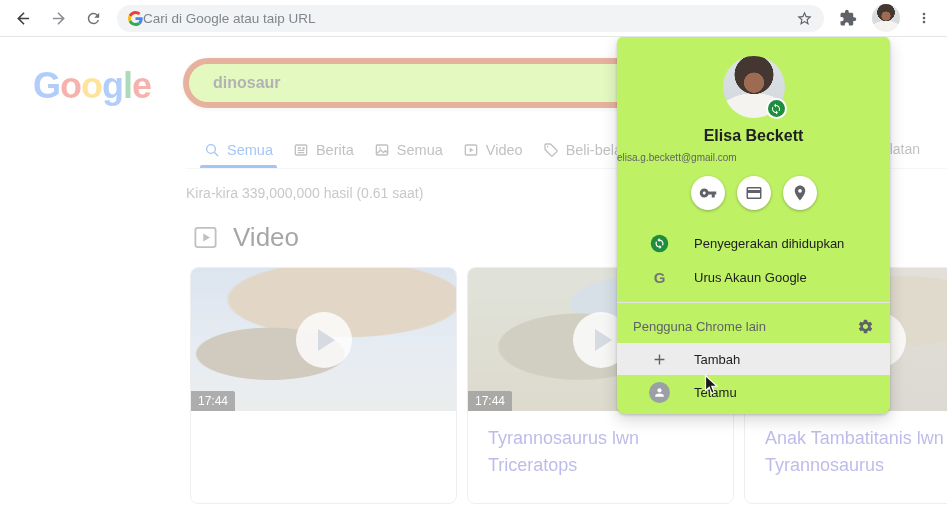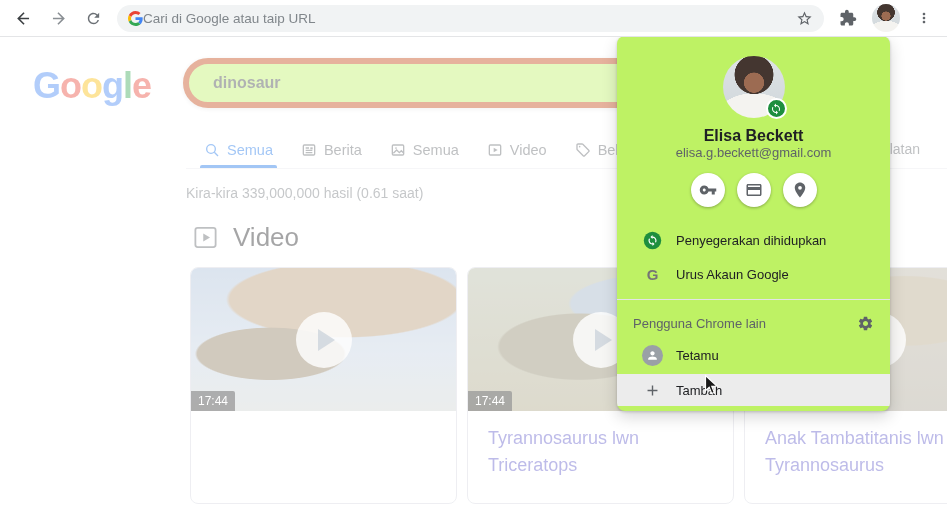--- a/index.html
+++ b/index.html
@@ -31,21 +31,21 @@
     letter-spacing: -1px; }
   .glogo .c-b { color: #4285F4; } .glogo .c-r { color: #EA4335; }
   .glogo .c-y { color: #FBBC05; } .glogo .c-g { color: #34A853; }
   .searchpill { position: absolute; left: 183px; top: 21px; width: 655px; height: 50px;
     background: #bef264; border: 6px solid #c2410c; border-radius: 25px;
     box-shadow: 0 1px 5px rgba(32,33,36,.15); display: flex; align-items: center;
     padding: 0 24px; font-weight: bold; }
   .searchpill .q { font-size: 16px; color: #3c4043; }
   .tabsrow { position: absolute; left: 186px; top: 96px; width: 761px; height: 36px;
     border-bottom: 1px solid #e9e9ee; }
-  .tabs { position: absolute; left: 18px; top: 0; display: flex; gap: 28px; }
+  .tabs { position: absolute; left: 18px; top: 0; display: flex; gap: 20px; }
   .tab { display: flex; align-items: center; gap: 7px; font-size: 14.5px; color: #5f6368;
     height: 33px; position: relative; white-space: nowrap; }
   .tab.active { color: #1a73e8; }
   .tab.active::after { content: ""; position: absolute; left: -4px; right: -4px; bottom: -2px;
     height: 3px; background: #1a73e8; border-radius: 2px 2px 0 0; }
   .tools { position: absolute; right: 27px; top: 8px; font-size: 14px; color: #5f6368; }
   .stats { position: absolute; left: 186px; top: 148px; font-size: 14px; color: #70757a; }
   .vheader { position: absolute; left: 192px; top: 185px; display: flex; align-items: center;
     gap: 14px; color: #3c4043; }
   .vheader .vtitle { font-size: 26px; color: #202124; }
@@ -79,27 +79,27 @@
   .dropdown { position: absolute; left: 617px; top: 36px; width: 273px; background: #bef264;
     border-radius: 8px; box-shadow: 0 1px 3px rgba(0,0,0,.18), 0 6px 16px rgba(0,0,0,.16);
     z-index: 20; padding: 20px 0 5px 0; overflow: hidden; }
   .dd-avatar-wrap { position: relative; width: 62px; height: 62px; margin: 0 auto; }
   .dd-avatar { width: 62px; height: 62px; border-radius: 50%; }
   .sync-badge { position: absolute; right: -2px; bottom: -1px; width: 21px; height: 21px;
     border-radius: 50%; background: #1e8e3e; border: 2px solid #fff; display: flex;
     align-items: center; justify-content: center; }
   .dd-name { margin-top: 9px; text-align: center; font-size: 16px; font-weight: bold;
     color: #202124; }
-  .dd-email { margin-top: 0; text-align: center; font-size: 13px; color: #5f6368; }
+  .dd-email { margin-top: 7px; text-align: left; font-size: 10px; color: #5f6368; }
   .dd-quick { margin-top: 13px; display: flex; justify-content: center; gap: 12px; }
   .quick-btn { width: 34px; height: 34px; border-radius: 50%; background: #fff;
     box-shadow: 0 1px 3px rgba(0,0,0,.3); display: flex; align-items: center;
     justify-content: center; }
   .dd-menu { margin-top: 16px; }
-  .dd-item { height: 34px; display: flex; align-items: center; padding: 0 25px; gap: 13px;
+  .dd-item { height: 34px; display: flex; align-items: center; padding: 0 32px; gap: 24px;
     font-size: 13px; color: #202124; }
   .dd-item .ico { width: 21px; display: flex; justify-content: center; align-items: center; }
   .dd-divider { height: 1px; background: #e3e4e6; margin: 8px 0; }
   .dd-section { height: 30px; display: flex; align-items: center; padding: 0 16px;
     font-size: 13px; color: #5f6368; gap: 36px; }
   .dd-section .lbl { flex: 1 1 auto; }
   .dd-item.hover { background: #ececec; height: 32px; margin-top: 2px; }
   .gletter { font-size: 15px; font-weight: bold; color: #757575; }
   .guest-circ { width: 21px; height: 21px; border-radius: 50%; background: #9aa0a6;
     display: flex; align-items: center; justify-content: center; }
@@ -292,39 +292,39 @@
 
       <div class="dd-divider"></div>
 
       <div class="dd-section">
         <span class="lbl">Pengguna Chrome lain</span>
         <svg width="17" height="17" viewBox="0 0 24 24">
             <path fill="#5f6368" d="M19.14 12.94c.04-.3.06-.61.06-.94 0-.32-.02-.64-.07-.94l2.03-1.58c.18-.14.23-.41.12-.61l-1.92-3.32c-.12-.22-.37-.29-.59-.22l-2.39.96c-.5-.38-1.03-.7-1.62-.94l-.36-2.54c-.04-.24-.24-.41-.48-.41h-3.84c-.24 0-.43.17-.47.41l-.36 2.54c-.59.24-1.13.57-1.62.94l-2.39-.96c-.22-.08-.47 0-.59.22L2.74 8.87c-.12.21-.08.47.12.61l2.03 1.58c-.05.3-.09.63-.09.94s.02.64.07.94l-2.03 1.58c-.18.14-.23.41-.12.61l1.92 3.32c.12.22.37.29.59.22l2.39-.96c.5.38 1.03.7 1.62.94l.36 2.54c.05.24.24.41.48.41h3.84c.24 0 .44-.17.47-.41l.36-2.54c.59-.24 1.13-.56 1.62-.94l2.39.96c.22.08.47 0 .59-.22l1.92-3.32c.12-.22.07-.47-.12-.61l-2.01-1.58zM12 15.6c-1.98 0-3.6-1.62-3.6-3.6s1.62-3.6 3.6-3.6 3.6 1.62 3.6 3.6-1.62 3.6-3.6 3.6z"></path>
           </svg>
       </div>
 
+      <div class="dd-item hover">
+        <span class="ico">
+          <svg width="17" height="17" viewBox="0 0 24 24">
+              <path fill="#5f6368" d="M19 13h-6v6h-2v-6H5v-2h6V5h2v6h6z"></path>
+            </svg>
+        </span>
+        <span>Tambah</span>
+      </div>
+
       <div class="dd-item">
         <span class="ico">
           <span class="guest-circ">
               <svg width="13" height="13" viewBox="0 0 24 24">
                 <path fill="#fff" d="M12 12c2.21 0 4-1.79 4-4s-1.79-4-4-4-4 1.79-4 4 1.79 4 4 4zm0 2c-2.67 0-8 1.34-8 4v2h16v-2c0-2.66-5.33-4-8-4z"></path>
               </svg>
             </span>
         </span>
         <span>Tetamu</span>
       </div>
-
-      <div class="dd-item hover">
-        <span class="ico">
-          <svg width="17" height="17" viewBox="0 0 24 24">
-              <path fill="#5f6368" d="M19 13h-6v6h-2v-6H5v-2h6V5h2v6h6z"></path>
-            </svg>
-        </span>
-        <span>Tambah</span>
-      </div>
     </div>
   </div>
 
   <div class="cursor">
     <svg width="15" height="22" viewBox="0 0 15 22">
       <path d="M1.5 1.5 L1.5 16.6 L5.2 13.2 L7.7 19.5 L10.3 18.4 L7.8 12.3 L12.9 12 Z" fill="#1a1a1a" stroke="#fff" stroke-width="1.2"></path>
     </svg>
   </div>
 
 </div>

